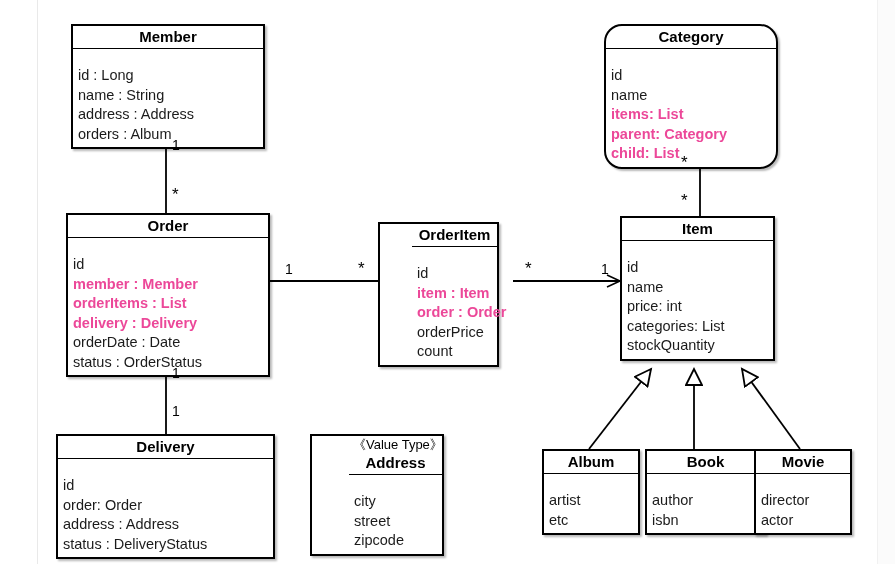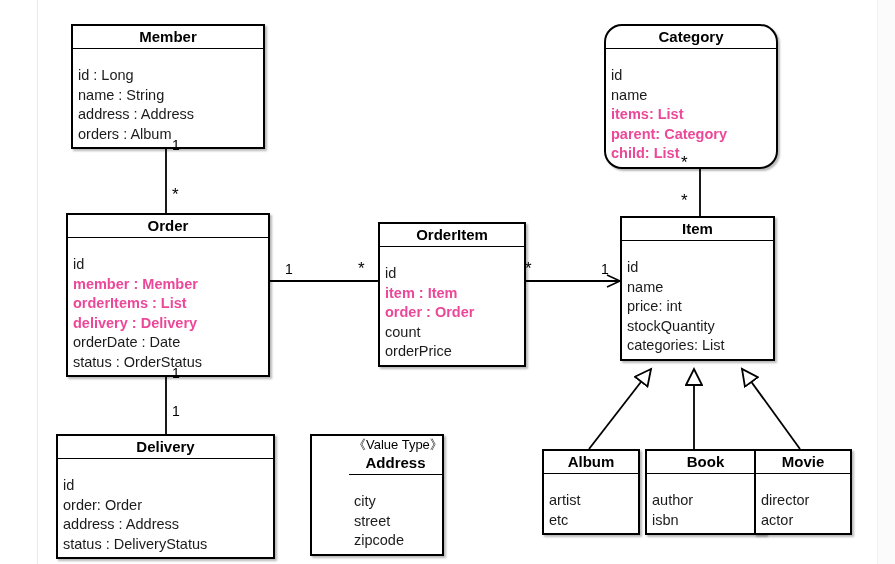--- a/index.html
+++ b/index.html
@@ -160,28 +160,28 @@
     <div class="uml-attrs">
       <div class="uml-attr">id</div>
       <div class="uml-attr bold">member : Member</div>
       <div class="uml-attr bold">orderItems : List</div>
       <div class="uml-attr bold">delivery : Delivery</div>
       <div class="uml-attr">orderDate : Date</div>
       <div class="uml-attr">status : OrderStatus</div>
     </div>
   </div>
 
-  <div class="uml-class" style="left:378px; top:222px; width:148px;">
+  <div class="uml-class" style="left:378px; top:222px; width:121px;padding-left:32px;">
     <div class="uml-name">OrderItem</div>
     <div class="uml-attrs">
       <div class="uml-attr">id</div>
       <div class="uml-attr bold">item : Item</div>
       <div class="uml-attr bold">order : Order</div>
+      <div class="uml-attr">orderPrice</div>
       <div class="uml-attr">count</div>
-      <div class="uml-attr">orderPrice</div>
     </div>
   </div>
 
   <div class="uml-class" style="left:56px; top:434px; width:219px;">
     <div class="uml-name">Delivery</div>
     <div class="uml-attrs">
       <div class="uml-attr">id</div>
       <div class="uml-attr">order: Order</div>
       <div class="uml-attr">address : Address</div>
       <div class="uml-attr">status : DeliveryStatus</div>
@@ -210,22 +210,22 @@
       <div class="uml-attr bold">child: List</div>
     </div>
   </div>
 
   <div class="uml-class" style="left:620px; top:216px; width:155px;">
     <div class="uml-name">Item</div>
     <div class="uml-attrs">
       <div class="uml-attr">id</div>
       <div class="uml-attr">name</div>
       <div class="uml-attr">price: int</div>
+      <div class="uml-attr">categories: List</div>
       <div class="uml-attr">stockQuantity</div>
-      <div class="uml-attr">categories: List</div>
     </div>
   </div>
 
   <div class="uml-class" style="left:542px; top:449px; width:98px;">
     <div class="uml-name">Album</div>
     <div class="uml-attrs">
       <div class="uml-attr">artist</div>
       <div class="uml-attr">etc</div>
     </div>
   </div>

